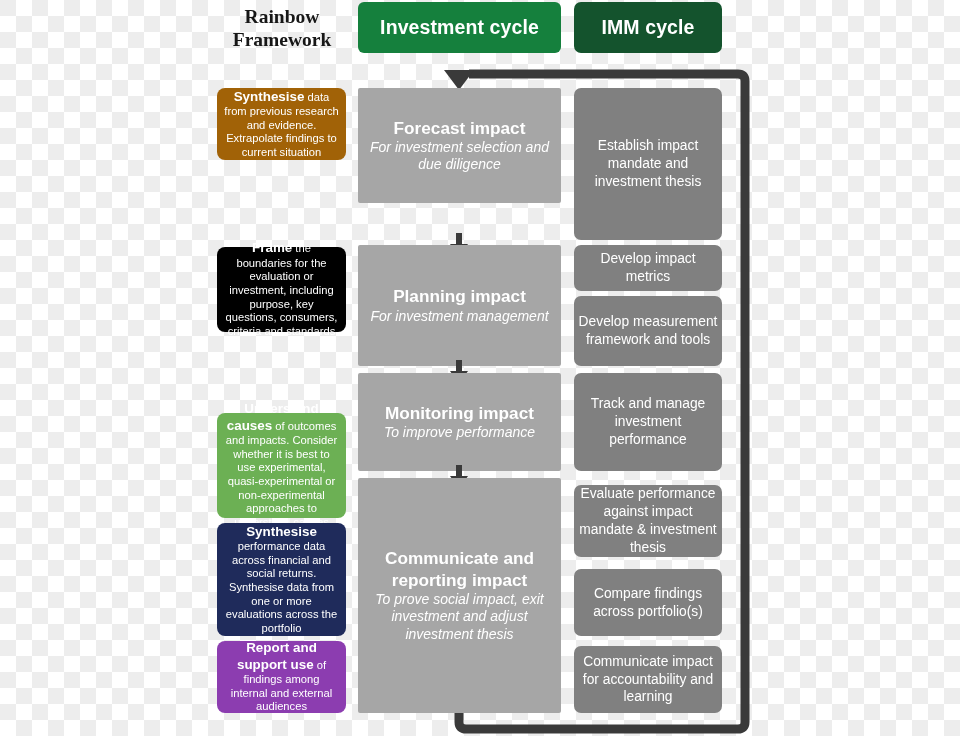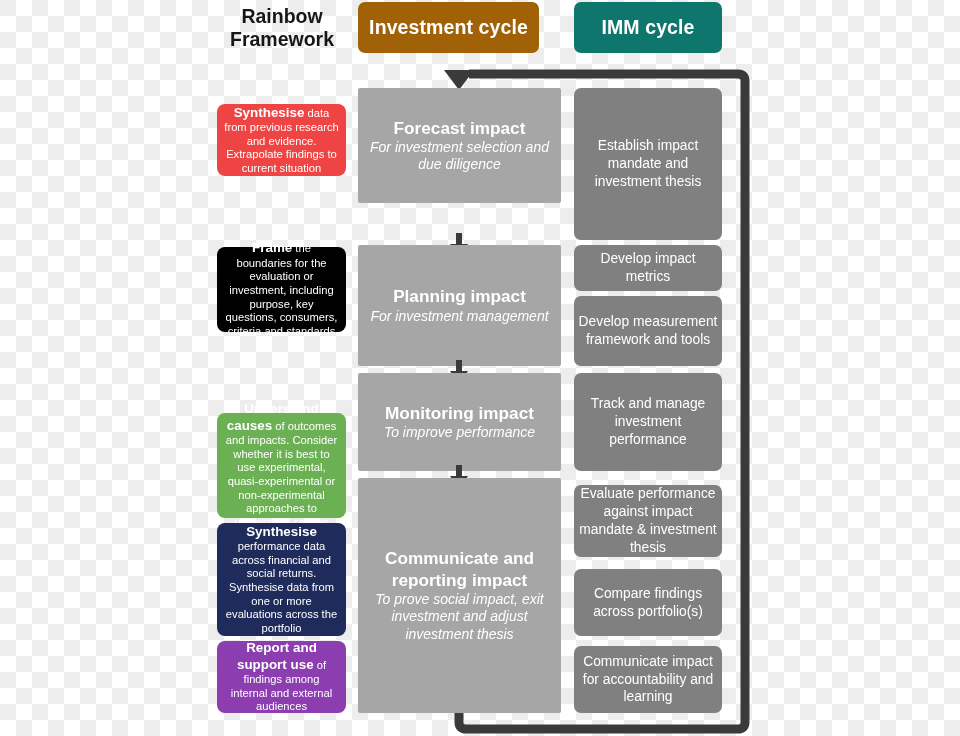--- a/index.html
+++ b/index.html
@@ -32,44 +32,46 @@
     width: 130px;
     height: 56px;
     display: flex;
     align-items: center;
     justify-content: center;
     text-align: center;
     font-weight: bold;
     font-size: 19.5px;
     line-height: 1.18;
     color: #171717;
+    font-family: Liberation Serif, serif;
   }
   .hdr-pill {
     position: absolute;
     top: 2px;
     height: 51px;
     border-radius: 7px;
     display: flex;
     align-items: center;
     justify-content: center;
     text-align: center;
     color: #ffffff;
     font-weight: bold;
     font-size: 19.5px;
     letter-spacing: 0.1px;
   }
   .hdr-inv {
     left: 358px;
-    width: 181px;
-    background: #a16207;
+    width: 203px;
+    background: #15803d;
+    border-radius: 6px;
   }
   .hdr-imm {
     left: 574px;
     width: 148px;
-    background: #0f766e;
+    background: #14532d;
   }
 
   
   #frame-svg {
     position: absolute;
     left: 0;
     top: 0;
     width: 960px;
     height: 736px;
     pointer-events: none;
@@ -189,21 +191,21 @@
 
   <div class="hdr-pill hdr-imm">IMM cycle</div>
 
   <svg id="frame-svg" viewBox="0 0 960 736">
 
     <path d="M 469 74 L 738 74 Q 745 74 745 81 L 745 722 Q 745 729 738 729 L 466 729 Q 459 729 459 722 L 459 706" fill="none" stroke="#3a3a3a" stroke-width="9" stroke-linecap="butt"></path>
 
     <polygon points="444,70 474,70 459,90" fill="#3a3a3a"></polygon>
   </svg>
 
-  <div class="rb rb-synth1" style="background: #ef4444; margin-top: 16px;">
+  <div class="rb rb-synth1" style="background: #a16207;">
     <p><span class="lead">Synthesise</span><span> data from previous research and evidence. Extrapolate findings to current situation</span></p>
   </div>
 
 
   <div class="rb rb-frame" style="background: #000000;">
     <p><span class="lead">Frame</span><span> the boundaries for the evaluation or investment, including purpose, key questions, consumers, criteria and standards</span></p>
   </div>
 
 
   <div class="rb rb-underst" style="background: rgb(108, 176, 84);">

